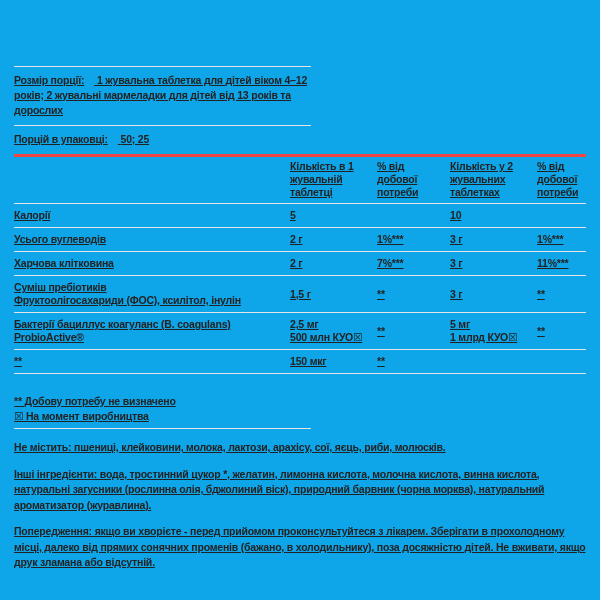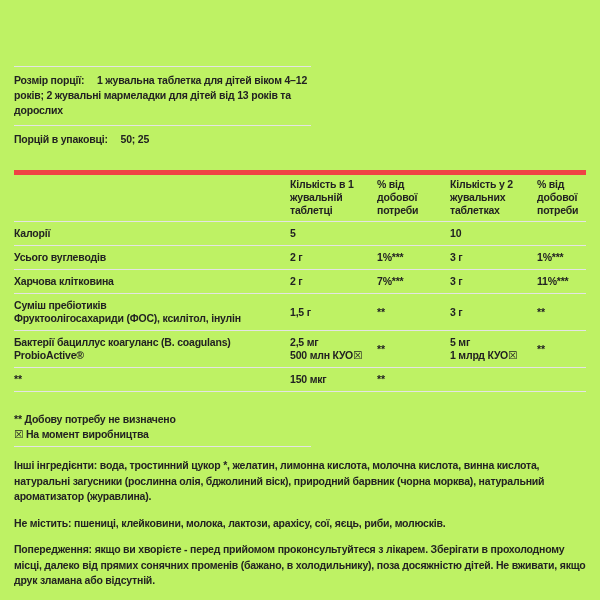--- a/index.html
+++ b/index.html
@@ -1,41 +1,42 @@
 <!DOCTYPE html>
 <html><head>
 <meta charset="utf-8">
 <style>
   * { margin: 0; padding: 0; box-sizing: border-box; }
   html, body { background: #ffffff; }
   .page {
     width: 600px;
     height: 600px;
-    background: #bef264;
+    background: #0ea5e9;
     padding: 0 14px;
     overflow: hidden;
     font-family: "Liberation Sans", "DejaVu Sans", sans-serif;
     font-weight: 700;
     color: #222222;
     font-size: 10.5px;
     letter-spacing: -0.2px;
     line-height: 15px;
+    text-decoration: underline;
   }
   .divider {
     border: 0;
     border-top: 1px solid #e4e4e4;
     height: 0;
   }
   .divider.narrow { width: 297px; }
   .divider.top { margin-top: 66px; }
 
   .intro-row { padding: 6px 0 7px; width: 305px; }
   .intro-label { margin-right: 10px; }
 
-  .facts-table { margin-top: 16px; border-top: 5px solid #ef4444; }
+  .facts-table { margin-top: 0; border-top: 3px solid #ef4444; }
   .t-row {
     display: grid;
     grid-template-columns: 276px 87px 73px 87px 49px;
     align-items: center;
     border-bottom: 1px solid #e4e4e4;
   }
   .t-row.header { align-items: start; }
   .t-cell { padding: 5px 6px 5px 0; white-space: pre-line; line-height: 13px; }
   .header .t-cell { padding: 3px 6px 4px 0; }
 
@@ -125,17 +126,17 @@
 
   </div>
 
   <div class="footnotes">
     <div>** Добову потребу не визначено</div>
     <div>☒ На момент виробництва</div>
   </div>
 
   <hr class="divider narrow after-footnotes">
 
+  <p class="body-paragraph">Не містить: пшениці, клейковини, молока, лактози, арахісу, сої, яєць, риби, молюсків.</p>
   <p class="body-paragraph">Інші інгредієнти: вода, тростинний цукор *, желатин, лимонна кислота, молочна кислота, винна кислота, натуральні загусники (рослинна олія, бджолиний віск), природний барвник (чорна морква), натуральний ароматизатор (журавлина).</p>
-  <p class="body-paragraph">Не містить: пшениці, клейковини, молока, лактози, арахісу, сої, яєць, риби, молюсків.</p>
   <p class="body-paragraph">Попередження: якщо ви хворієте - перед прийомом проконсультуйтеся з лікарем. Зберігати в прохолодному місці, далеко від прямих сонячних променів (бажано, в холодильнику), поза досяжністю дітей. Не вживати, якщо друк зламана або відсутній.</p>
 
 </div>
 
 </body></html>

